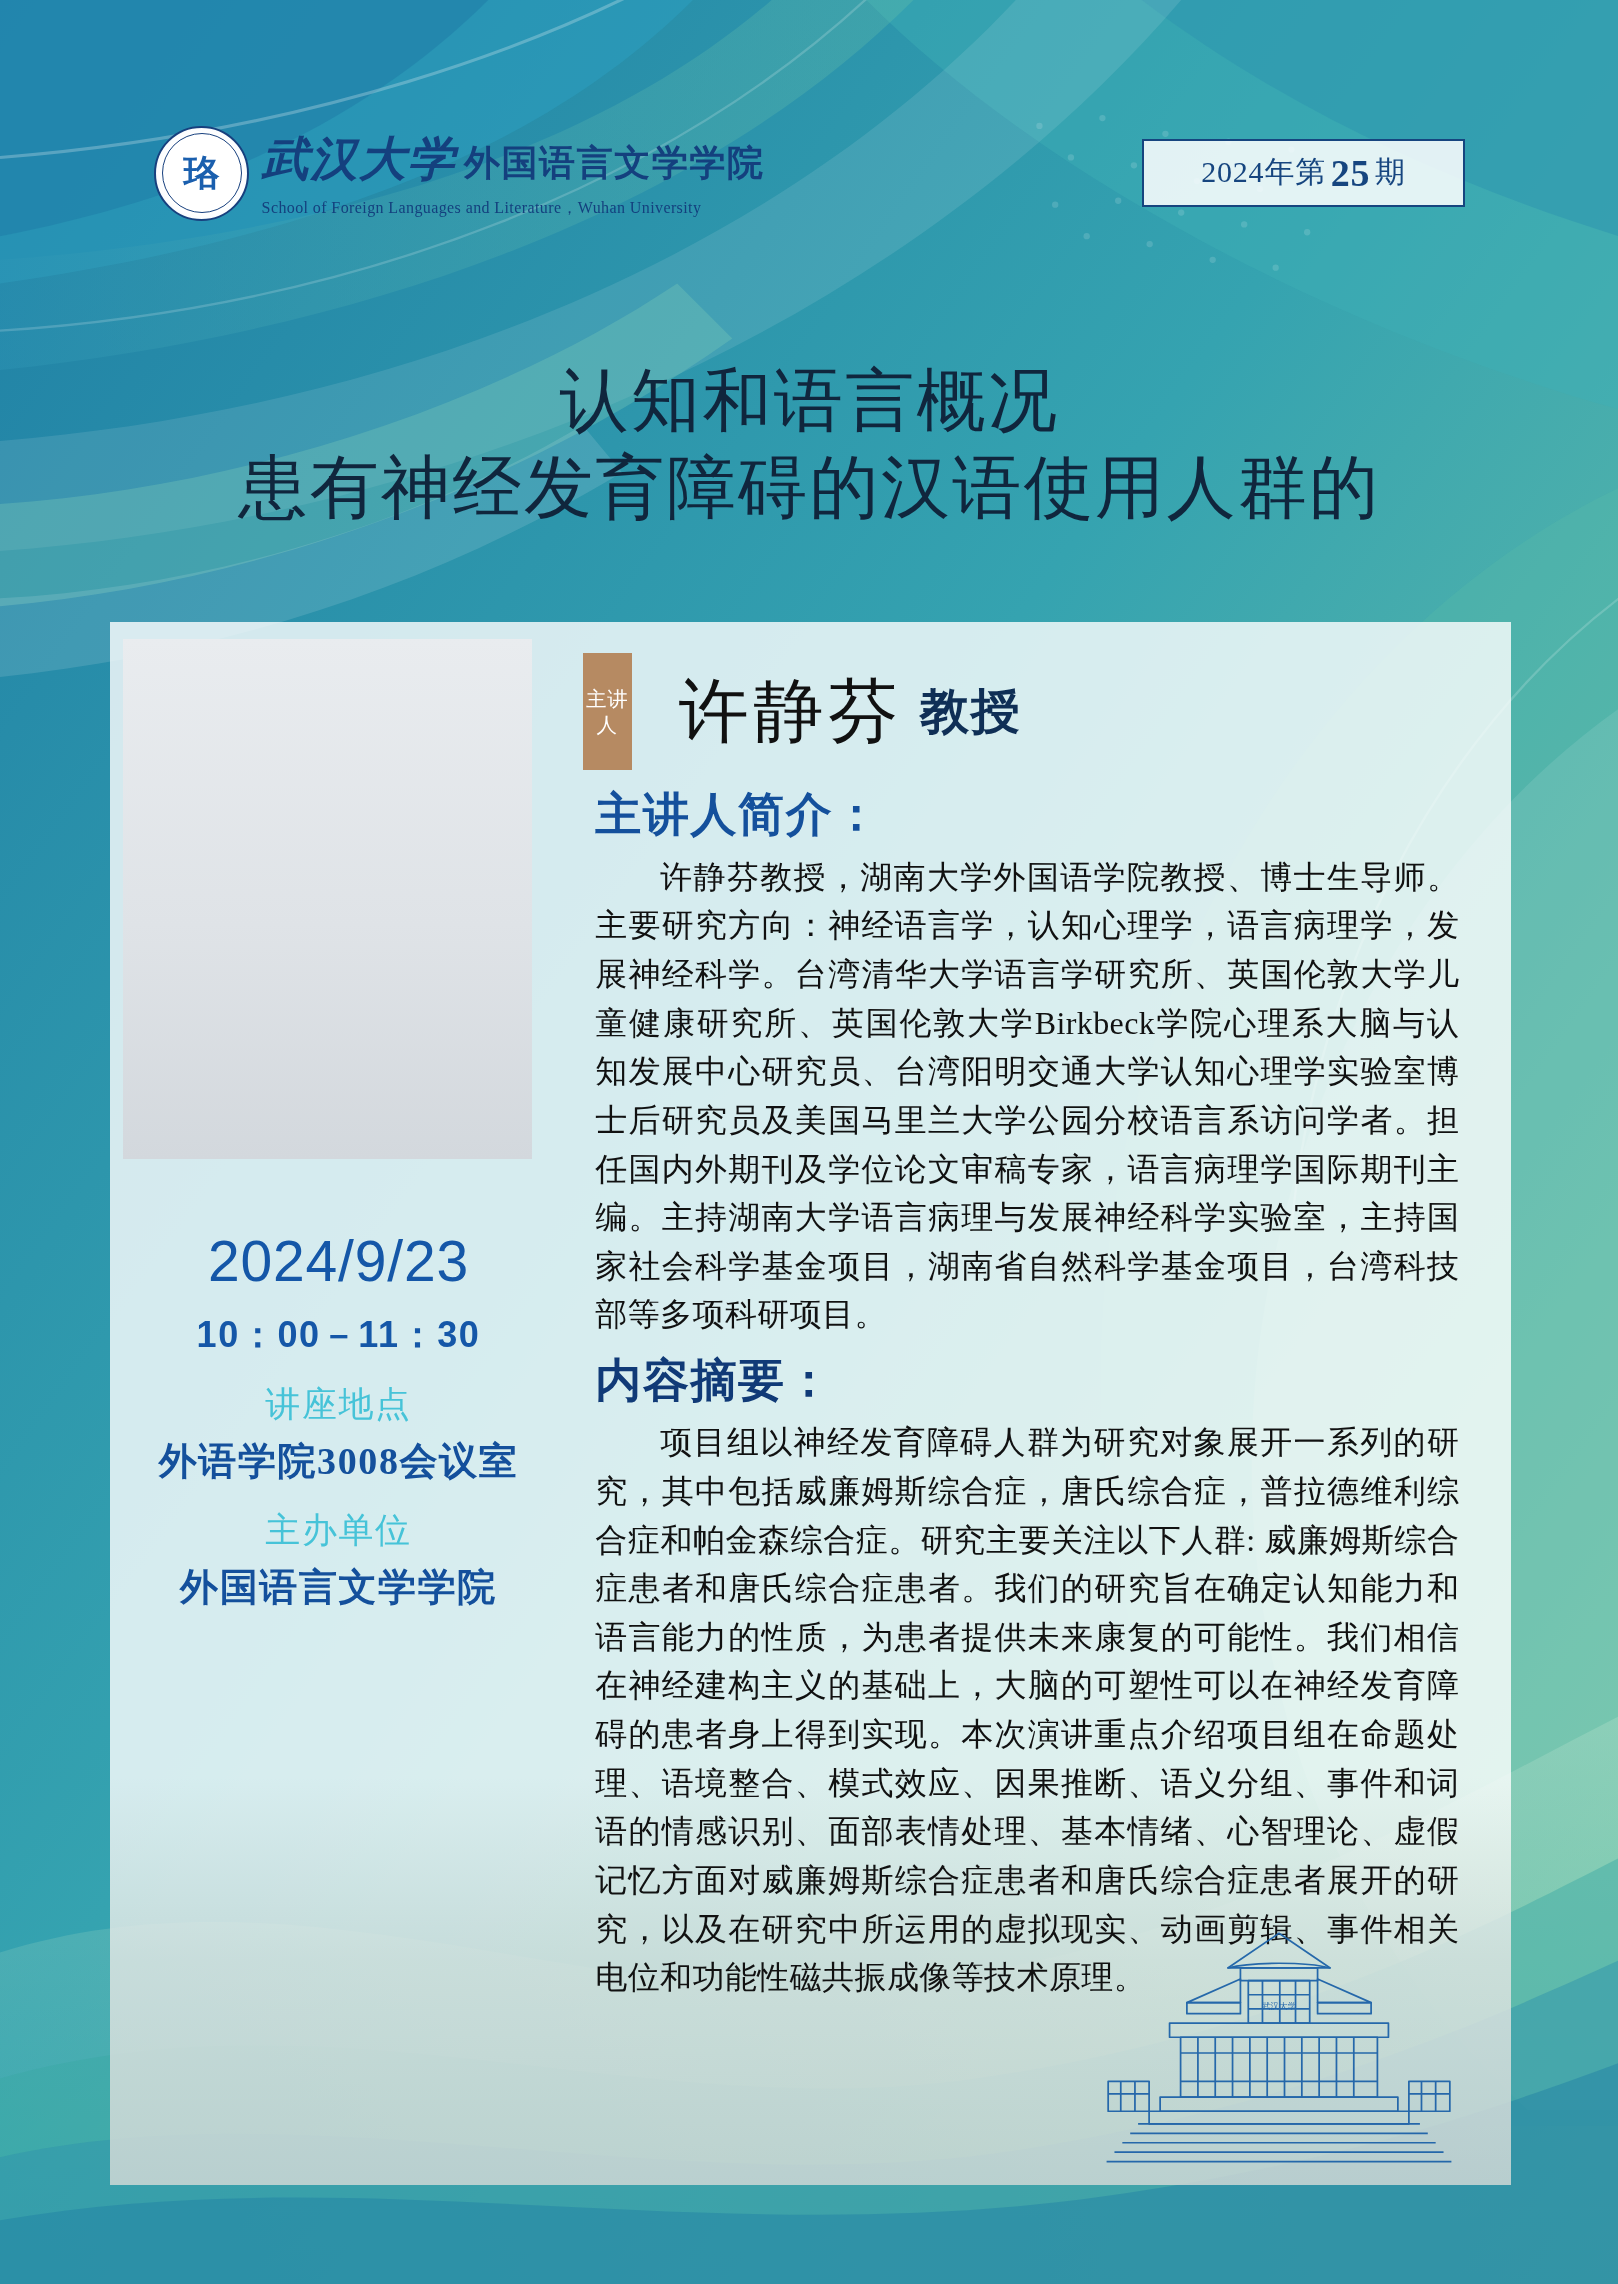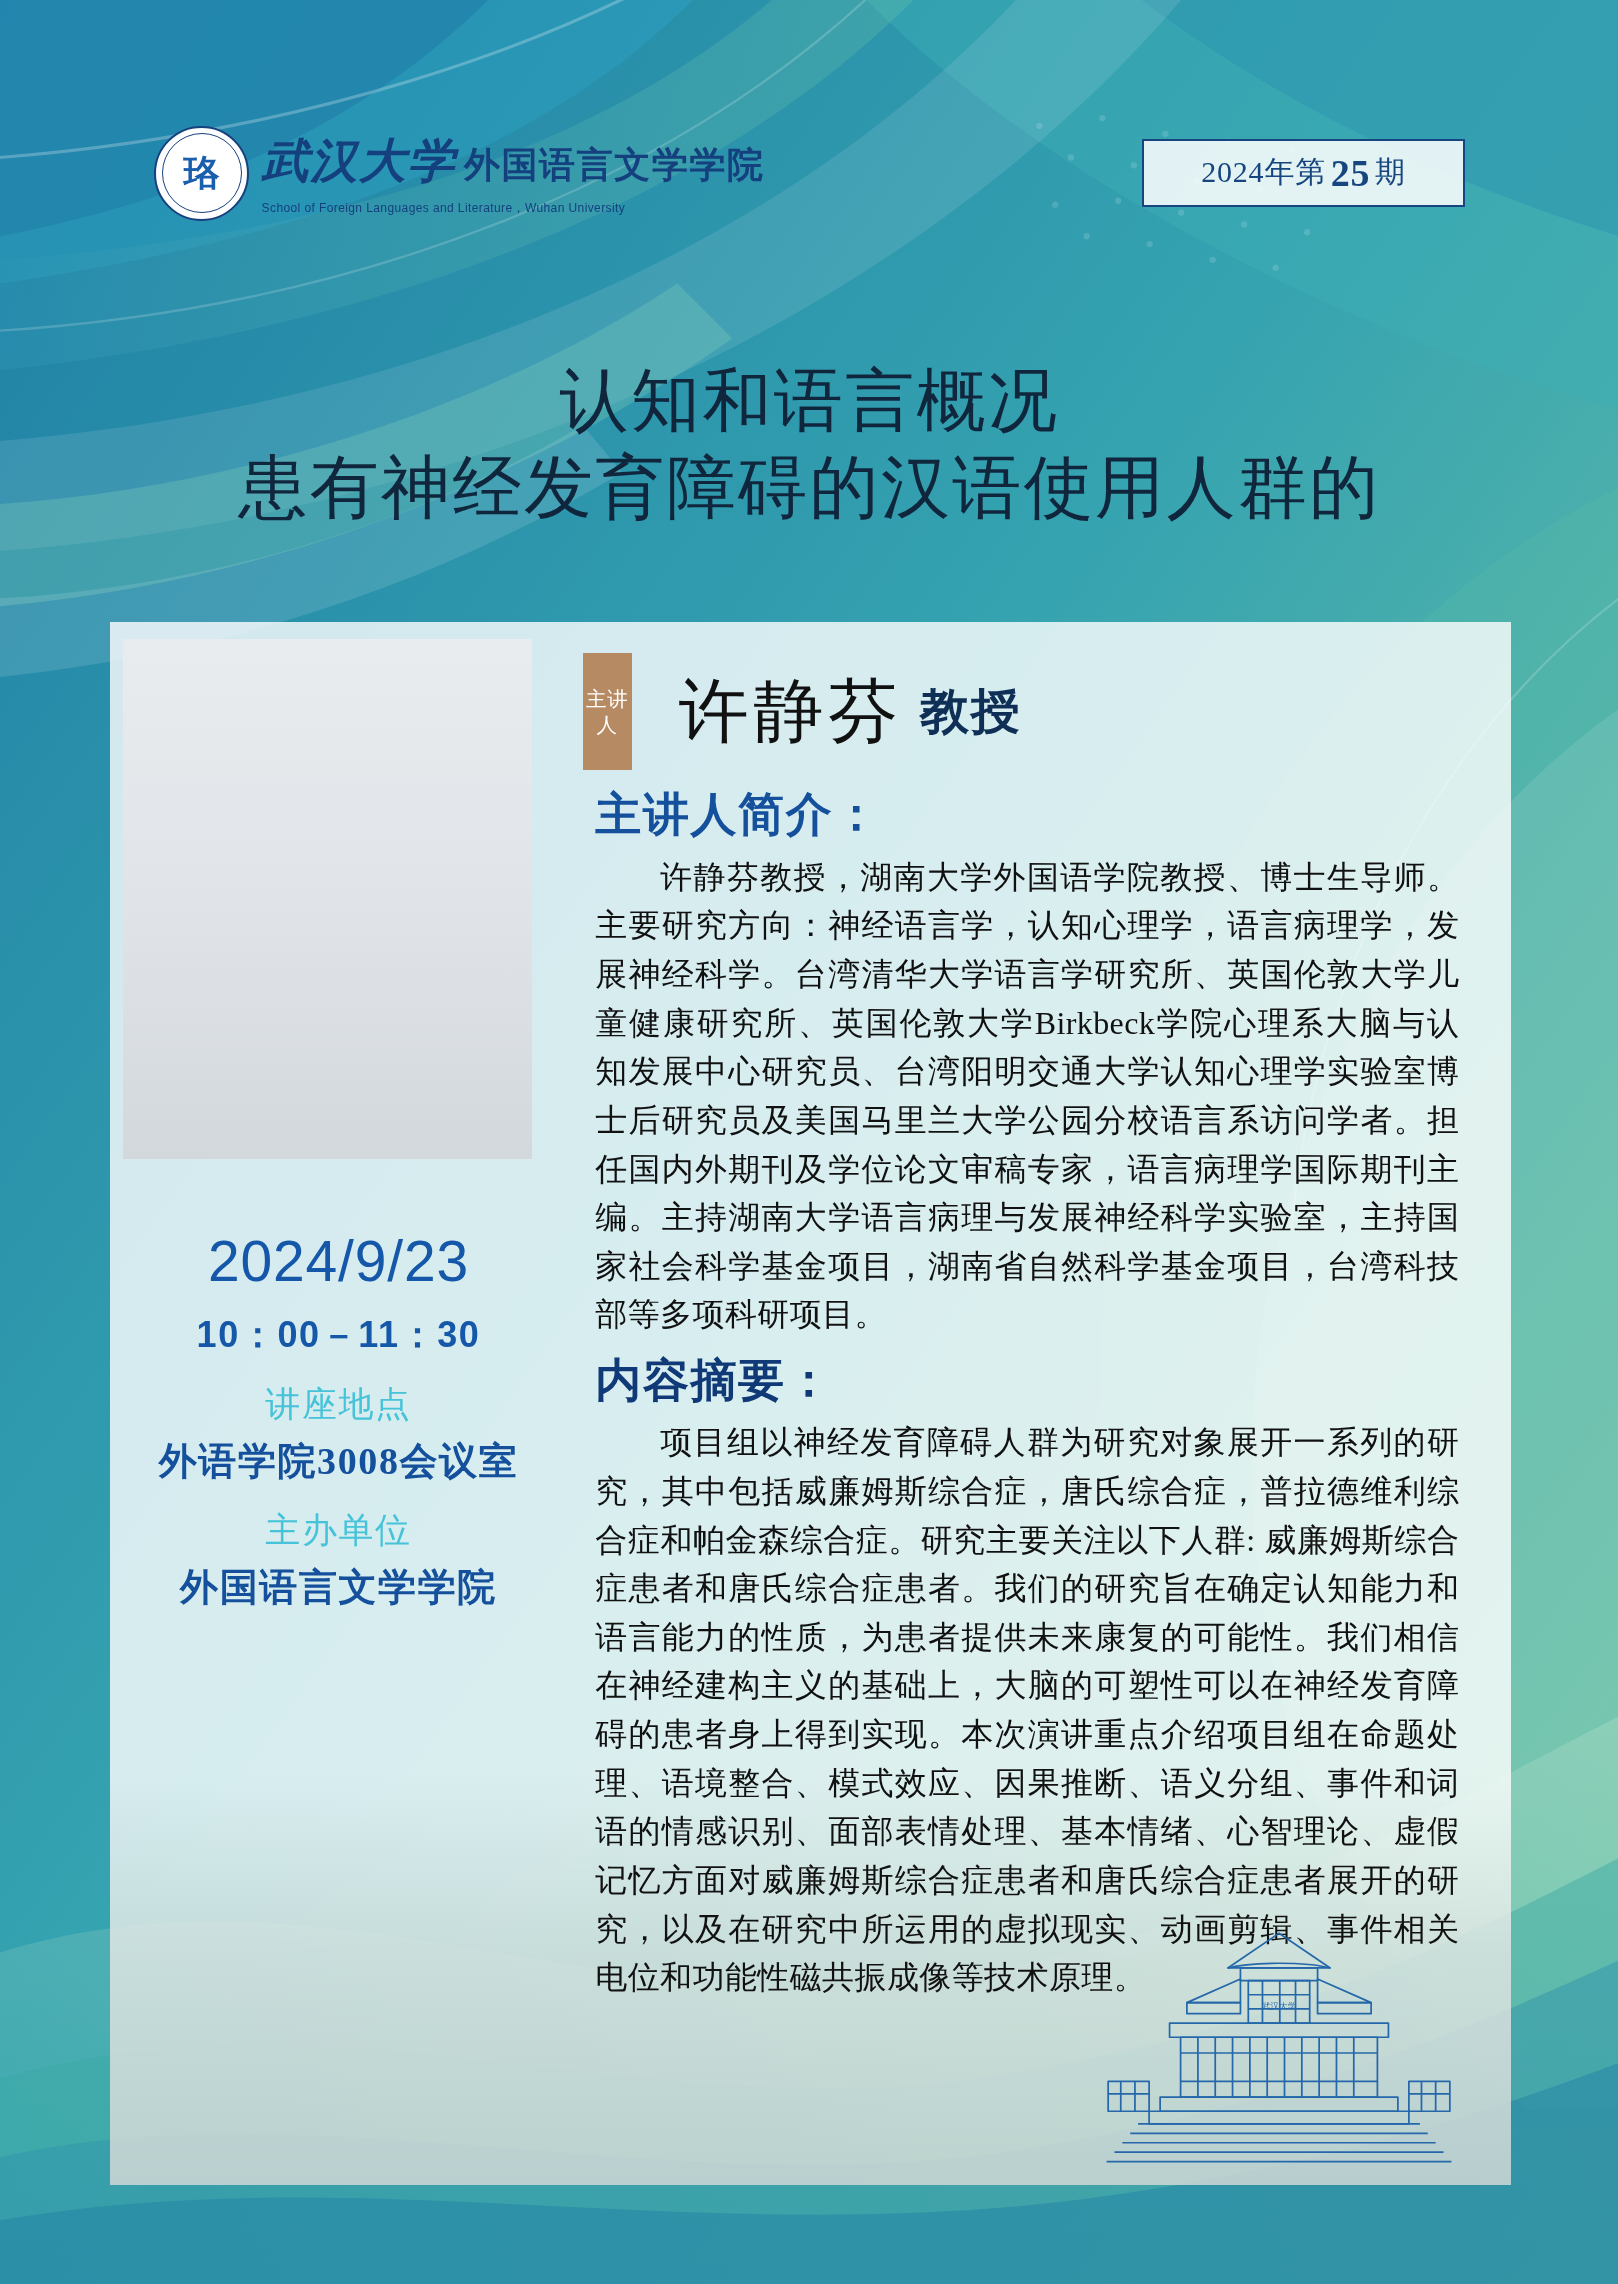--- a/index.html
+++ b/index.html
@@ -85,22 +85,22 @@
   }
   .logo-cn .school {
     font-family: "Liberation Serif", serif;
     font-size: 36px;
     font-weight: bold;
     color: #14407e;
     margin-left: 7.9px;
     letter-spacing: 1.6px;
   }
   .logo-en {
-    font-family: Liberation Sans, sans-serif;
-    font-size: 12px;
+    font-family: Liberation Serif, serif;
+    font-size: 16px;
     color: #14407e;
     margin-top: 6.3px;
     letter-spacing: 0.4px;
   }
   .issue-badge {
     position: absolute;
     right: 154px;
     top: 20.5px;
     min-width: 323px;
     height: 68px;

